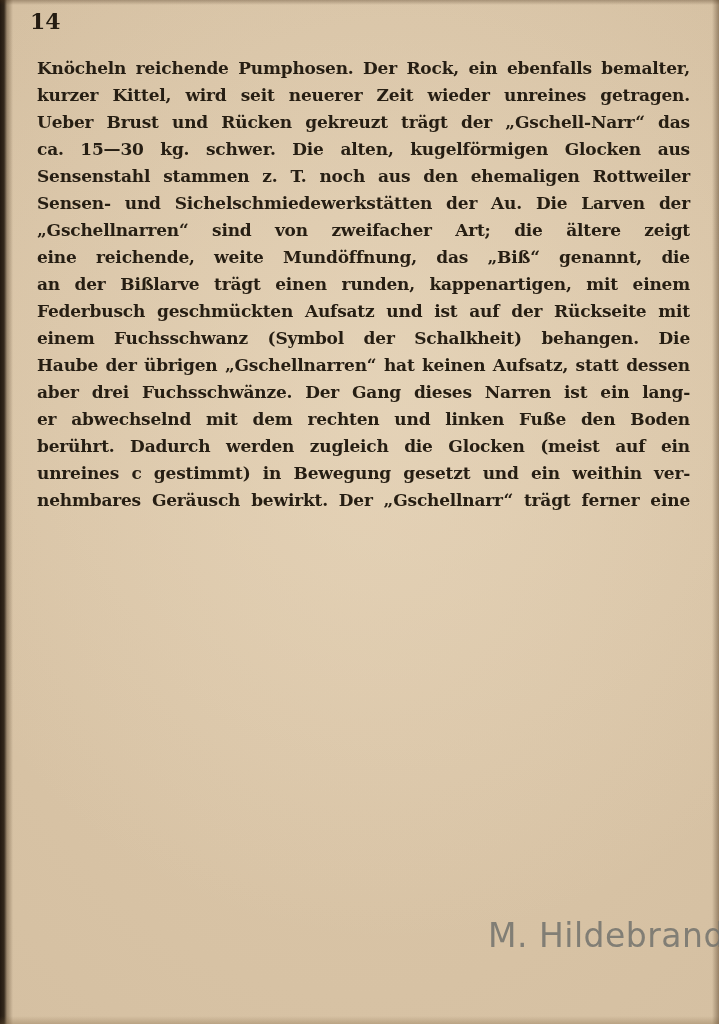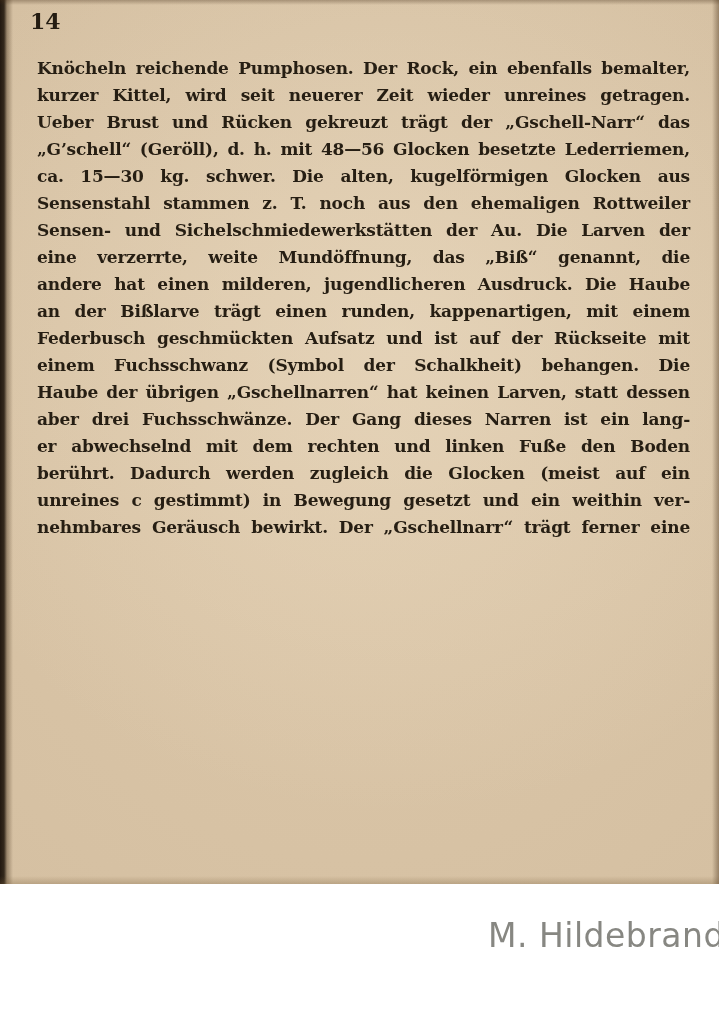--- a/index.html
+++ b/index.html
@@ -1,21 +1,21 @@
 <!DOCTYPE html>
 <html><head>
 <meta charset="utf-8">
 <style>
   html, body { margin: 0; padding: 0; }
   body {
     width: 719px; height: 1024px; overflow: hidden;
     font-family: "DejaVu Serif", serif;
   }
   .page {
-    position: relative; width: 719px; height: 884px;
+    position: relative; width: 719px; height: 1024px;
     background:
       radial-gradient(ellipse 120% 90% at 55% 38%, rgba(236,221,196,0.55) 0%, rgba(216,195,165,0.0) 60%),
       radial-gradient(ellipse 140% 120% at 50% 50%, #dcc7a9 0%, #d5c0a2 55%, #c9b294 100%);
   }
   
   .edge-left {
     position: absolute; left: 0; top: 0; bottom: 0; width: 13px;
     background: linear-gradient(to right,
       rgba(24,15,8,0.95) 0px, rgba(30,20,10,0.88) 4px,
       rgba(70,50,28,0.40) 7px, rgba(70,50,28,0.0) 13px);
@@ -61,30 +61,29 @@
   <div class="edge-top"></div>
   <div class="edge-bottom"></div>
 
   <div class="page-number">14</div>
 
   <div class="text-column">
       <div class="paragraph">
         <div class="line">Knöcheln reichende Pumphosen. Der Rock, ein ebenfalls bemalter,</div>
         <div class="line">kurzer Kittel, wird seit neuerer Zeit wieder unreines getragen.</div>
         <div class="line">Ueber Brust und Rücken gekreuzt trägt der „Gschell-Narr“ das</div>
-        <div class="line">„G’schell“ (Geröll), d. h. mit 48—56 Glocken besetzte Lederriemen,</div>
         <div class="line">ca. 15—30 kg. schwer. Die alten, kugelförmigen Glocken aus</div>
         <div class="line">Sensenstahl stammen z. T. noch aus den ehemaligen Rottweiler</div>
         <div class="line">Sensen- und Sichelschmiedewerkstätten der Au. Die Larven der</div>
-        <div class="line">eine verzerrte, weite Mundöffnung, das „Biß“ genannt, die</div>
-        <div class="line">andere hat einen milderen, jugendlicheren Ausdruck. Die Haube</div>
+        <div class="line">„Gschellnarren“ sind von zweifacher Art; die ältere zeigt</div>
+        <div class="line">eine reichende, weite Mundöffnung, das „Biß“ genannt, die</div>
         <div class="line">an der Bißlarve trägt einen runden, kappenartigen, mit einem</div>
         <div class="line">Federbusch geschmückten Aufsatz und ist auf der Rückseite mit</div>
         <div class="line">einem Fuchsschwanz (Symbol der Schalkheit) behangen. Die</div>
-        <div class="line">Haube der übrigen „Gschellnarren“ hat keinen Larven, statt dessen</div>
+        <div class="line">Haube der übrigen „Gschellnarren“ hat keinen Aufsatz, statt dessen</div>
         <div class="line">aber drei Fuchsschwänze. Der Gang dieses Narren ist ein lang-</div>
         <div class="line">er abwechselnd mit dem rechten und linken Fuße den Boden</div>
         <div class="line">berührt. Dadurch werden zugleich die Glocken (meist auf ein</div>
         <div class="line">unreines c gestimmt) in Bewegung gesetzt und ein weithin ver-</div>
         <div class="line">nehmbares Geräusch bewirkt. Der „Gschellnarr“ trägt ferner eine</div>
       </div>
     </div>
 
   <div class="watermark">M. Hildebrandt</div>
 </div>

